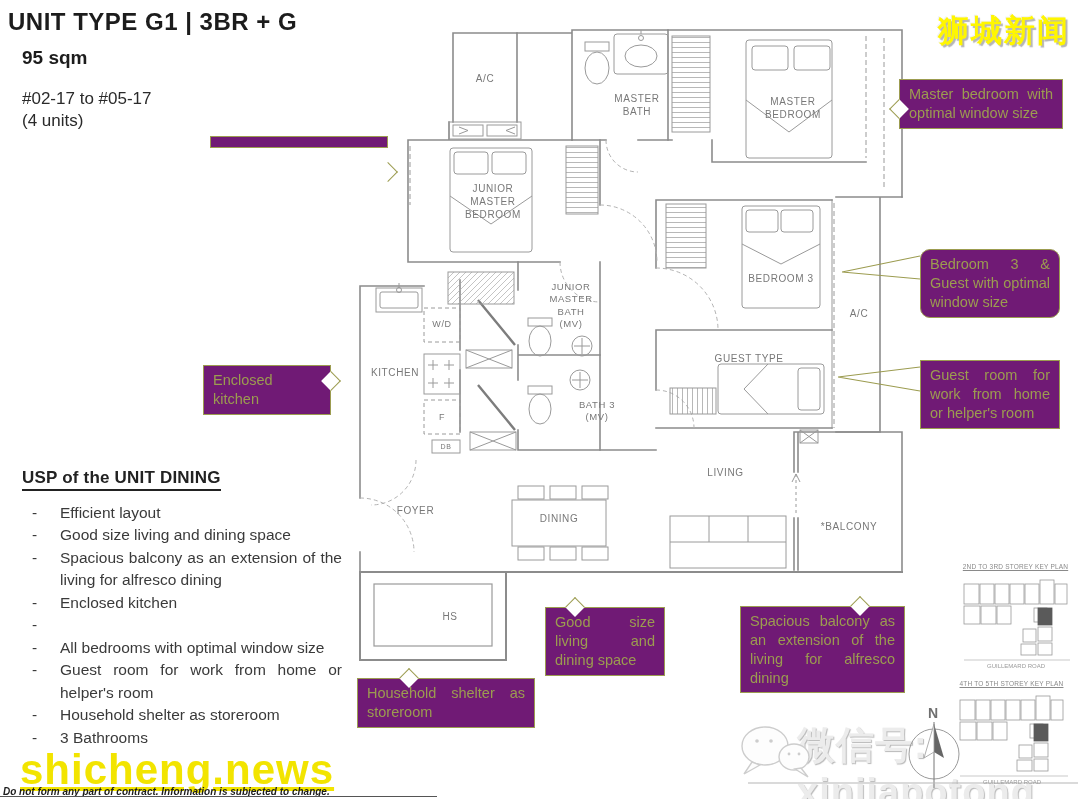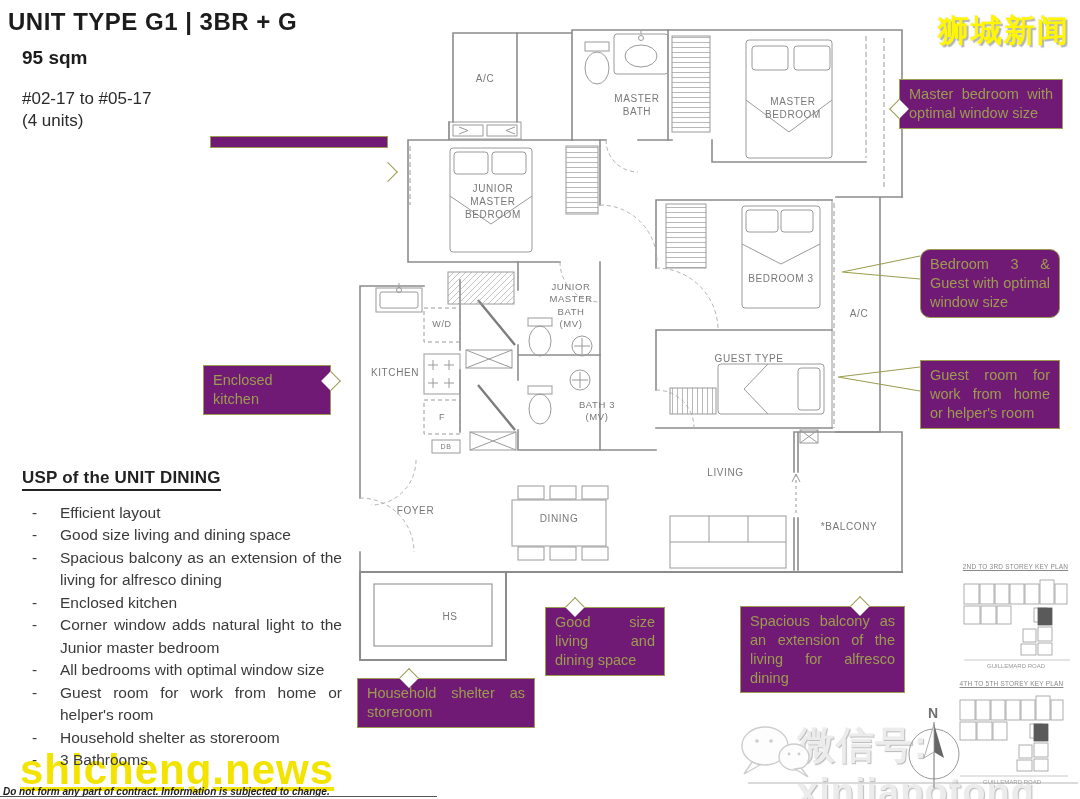--- a/index.html
+++ b/index.html
@@ -252,21 +252,20 @@
     <li>
     <span class="dash">-</span>
     <span class="txt">Spacious balcony as an extension of the living for alfresco dining</span>
   </li>
     <li>
     <span class="dash">-</span>
     <span class="txt">Enclosed kitchen</span>
   </li>
     <li>
     <span class="dash">-</span>
-    <span class="txt">Corner window adds natural light to the Junior master bedroom</span>
   </li>
     <li>
     <span class="dash">-</span>
     <span class="txt">All bedrooms with optimal window size</span>
   </li>
     <li>
     <span class="dash">-</span>
     <span class="txt">Guest room for work from home or helper's room</span>
   </li>
     <li>

